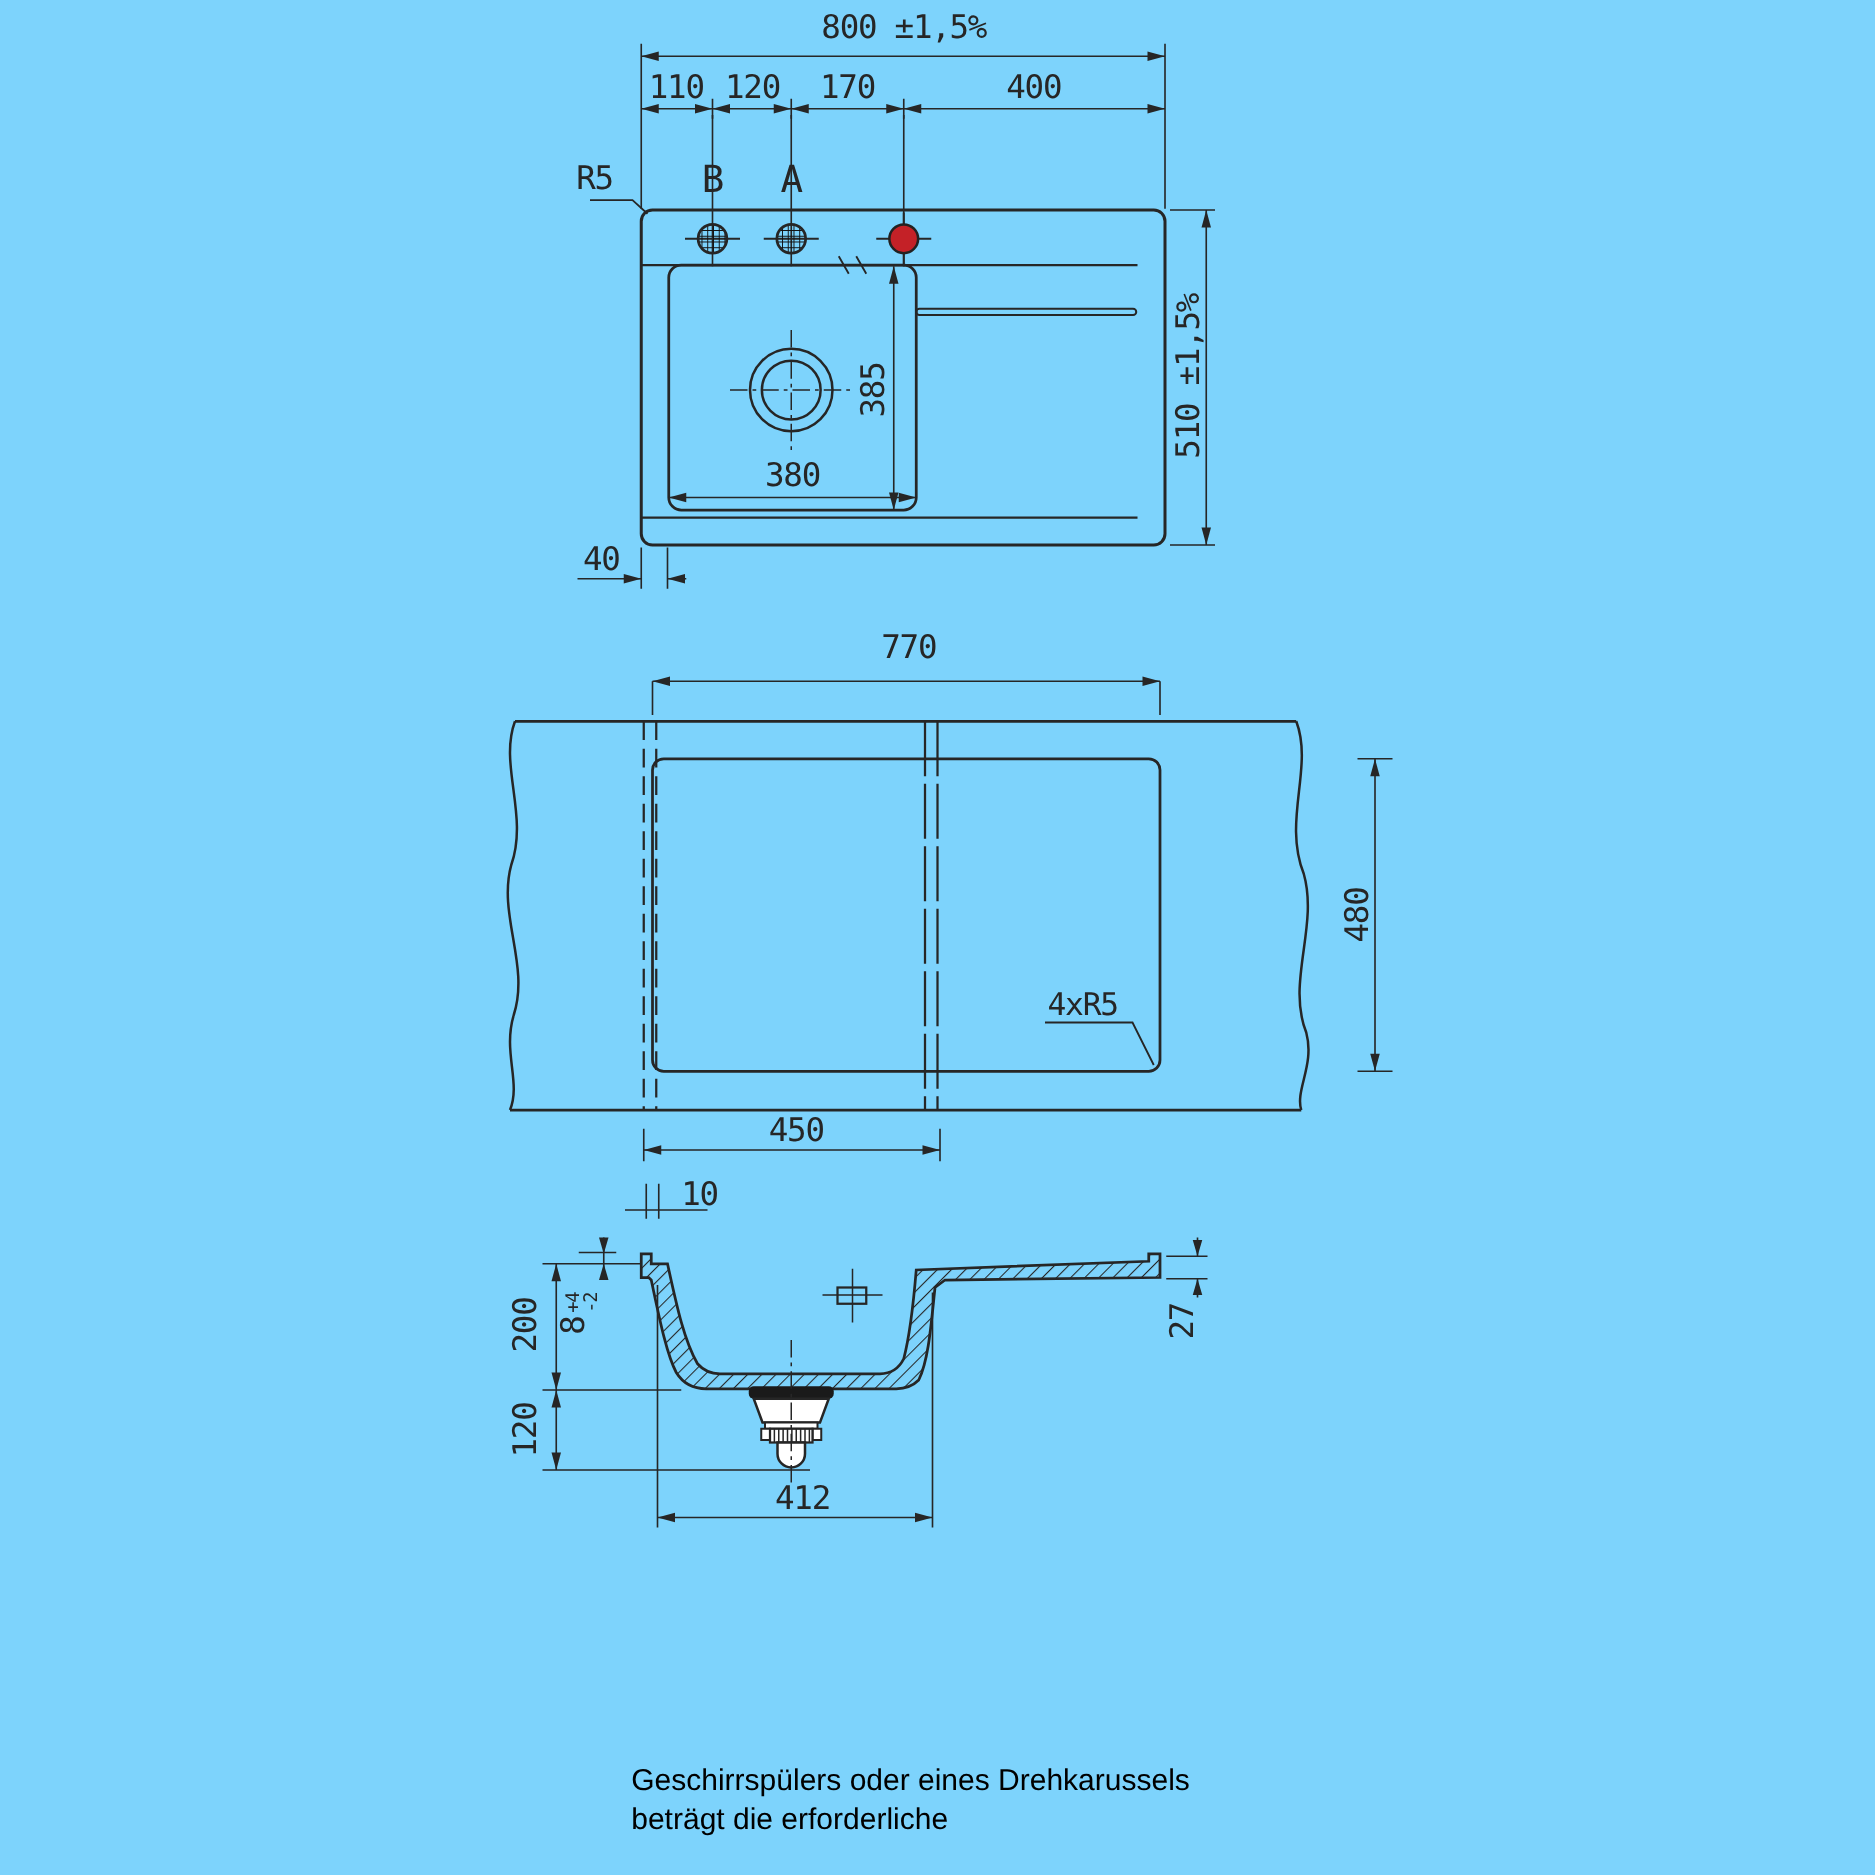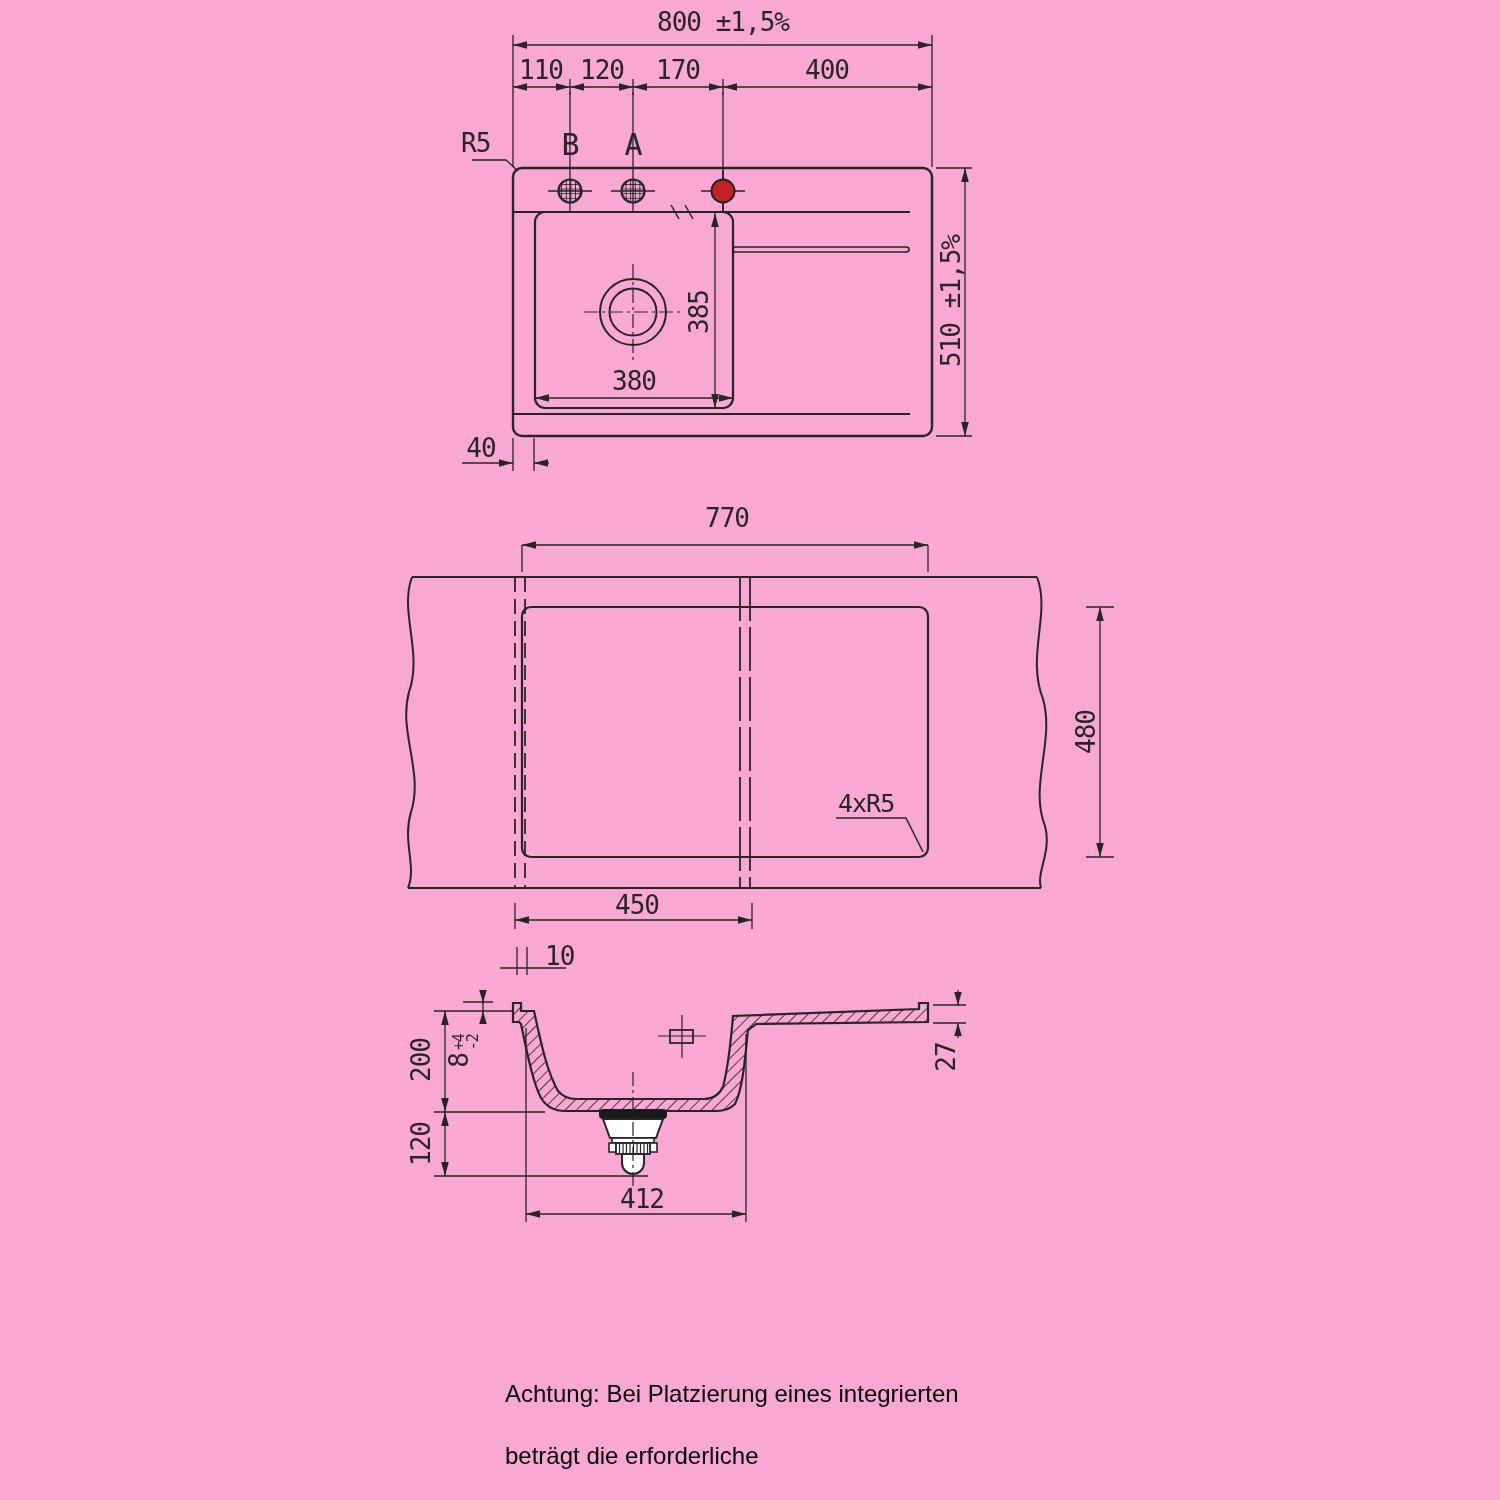--- a/index.html
+++ b/index.html
@@ -1,16 +1,16 @@
 <!DOCTYPE html>
 <html><head>
 <meta charset="utf-8">
 <style>
   html,body{margin:0;padding:0;background:#fff;}
-  .canvas{position:relative;width:1500px;height:1500px;background:#f9a8d4;overflow:hidden;
+  .canvas{position:relative;width:1500px;height:1500px;background:#7dd3fc;overflow:hidden;
           font-family:"DejaVu Sans Mono", monospace;}
   svg.linework{position:absolute;left:0;top:0;}
   
   .dimtext{position:absolute;color:#262626;font-size:26px;letter-spacing:-1px;white-space:nowrap;
            transform:translate(-50%,-50%);}
   .vtext{position:absolute;color:#262626;font-size:26px;letter-spacing:-1px;white-space:nowrap;
          transform:translate(-50%,-50%) rotate(-90deg);}
   .lbl{position:absolute;color:#262626;font-size:26px;letter-spacing:-1px;white-space:nowrap;}
   .tolstack{display:inline-flex;flex-direction:column;font-size:15px;line-height:14px;
             vertical-align:4px;margin-left:3px;letter-spacing:-1px;}
@@ -204,16 +204,16 @@
   <div class="vtext" style="left:462px;top:1051px;">
     <span>8</span><span class="tolstack">
         <span>+4</span>
         <span>-2</span>
       </span>
   </div>
   <div class="vtext" style="left:946px;top:1057px;">27</div>
   <div class="dimtext" style="left:642px;top:1199px;">412</div>
 
 
-  <div class="warnline" style="left:505px;top:1380px;">Achtung: Bei Platzierung eines integrierten</div>
+  <div class="warnline" style="left:505px;top:1411px;">Geschirrspülers oder eines Drehkarussels</div>
   <div class="warnline" style="left:505px;top:1442px;">beträgt die erforderliche</div>
 
 </div>
 
 </body></html>

